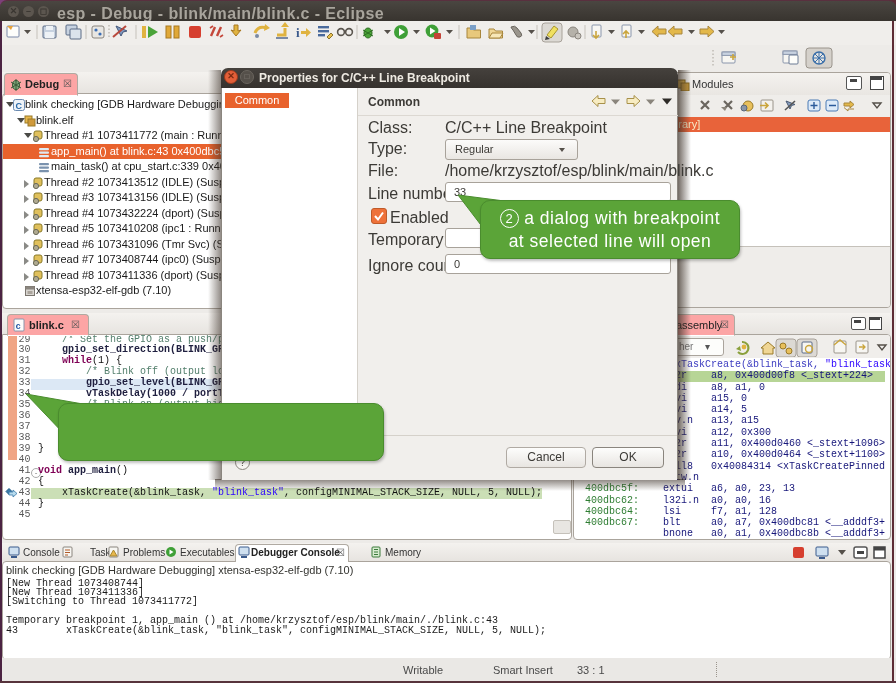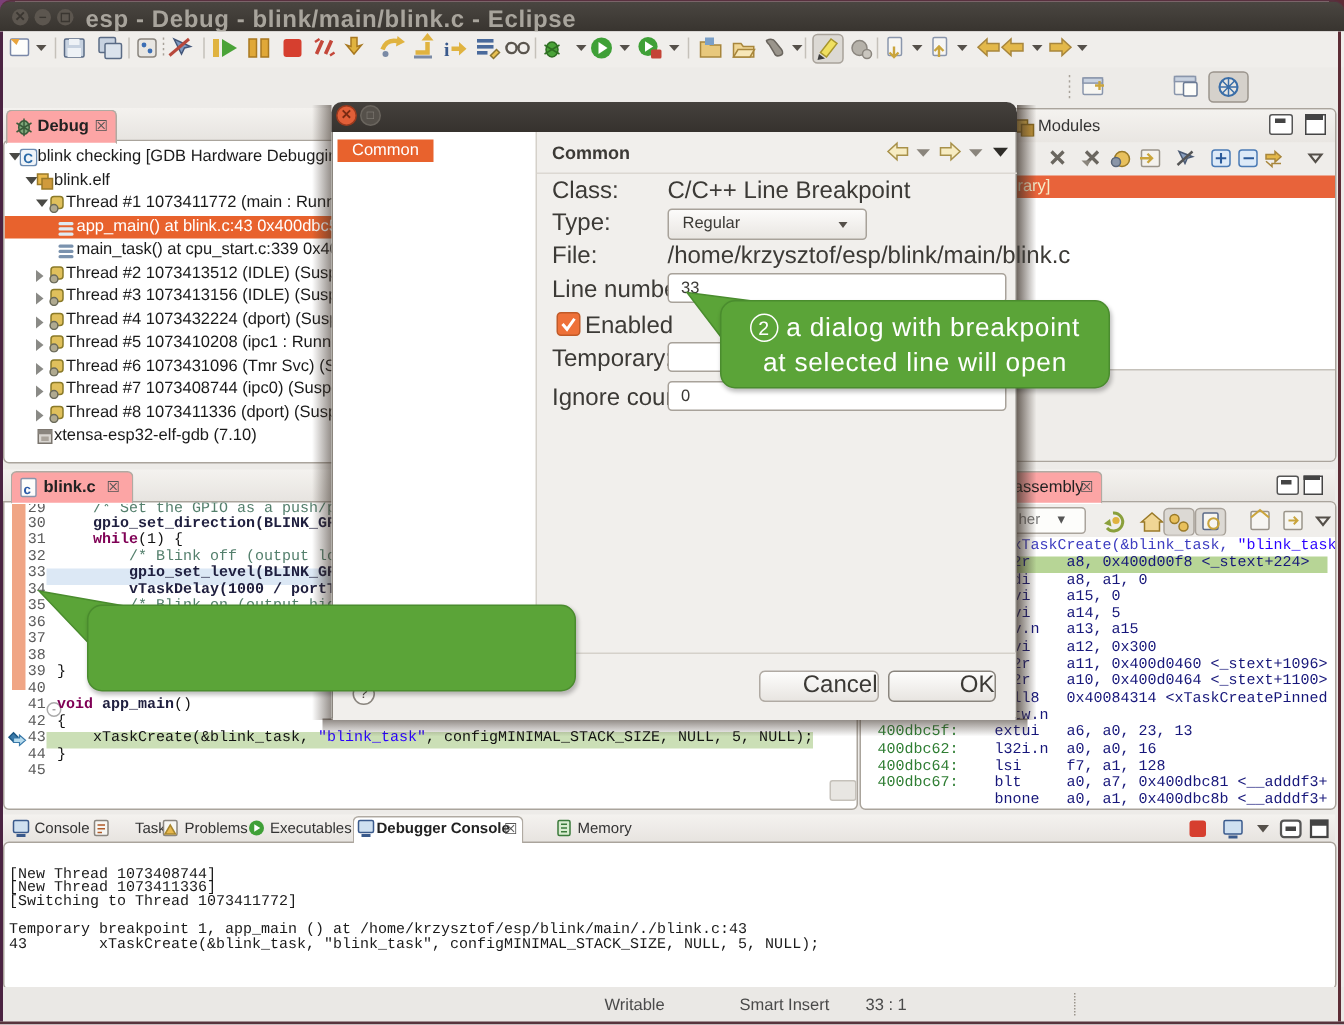--- a/index.html
+++ b/index.html
@@ -23,21 +23,21 @@
   border-right:3.5px solid transparent;border-top:4px solid #55504a}
 .cmt{color:#537f6c}
 .kw{color:#7f0055;font-weight:bold}
 .str{color:#2a00ff}
 #code b{color:#1f1f3f}
 .dgreen{color:#2e7d32}
 .lbl{font-size:16px;color:#3c3a36}
 .inp{border:1px solid #a8a29a;border-radius:3px;background:#fff;font-size:11px;color:#3c3a36;
   line-height:19px;padding-left:8px;box-sizing:border-box}
 .pbtn{height:19px;border:1px solid #b0aaa3;border-radius:4px;background:linear-gradient(#fdfdfc,#e8e5e1);
-  font-size:16px;color:#3c3a36;text-align:right;line-height:18px}
+  font-size:12px;color:#3c3a36;text-align:center;line-height:18px}
 .callout{background:#5ba438;border:1px solid #4a8c2e;border-radius:10px;color:#fff;
   font-size:17.5px;letter-spacing:.5px;text-align:center;line-height:23px;box-shadow:1px 2px 3px rgba(0,0,0,.25)}
 .cnum{display:inline-block;width:17px;height:17px;border:1.5px solid #fff;border-radius:50%;
   font-size:13px;line-height:17px;vertical-align:1px}
 .trow{position:absolute;height:15.5px;white-space:nowrap;font-size:11px;line-height:15.5px;color:#1a1a1a;width:100%}
 .texp{position:absolute;width:0;height:0;top:5px}
 .texp.open{border-left:4px solid transparent;border-right:4px solid transparent;border-top:5px solid #4a4a46}
 .texp.closed{border-top:4px solid transparent;border-bottom:4px solid transparent;border-left:5px solid #8a8a86}
 .ticon{position:absolute;top:2px}
 </style>
@@ -453,20 +453,21 @@
   <span style="position:absolute;left:12px;top:4px;font-size:11px">Disassembly</span>
   <span style="position:absolute;left:72px;top:4px;font-size:10px;color:#555">☒</span>
 </div>
 <span class="abs" style="left:851px;top:317px;width:13px;height:11px;border:1.5px solid #555;border-radius:2px;background:#fff"></span>
 <span class="abs" style="left:854px;top:320px;width:7px;height:3px;background:#444"></span>
 <span class="abs" style="left:869px;top:317px;width:11px;height:11px;border:1.5px solid #444;background:#fff"></span>
 <span class="abs" style="left:869px;top:317px;width:11px;height:3px;background:#444"></span>
 
 <div class="abs" style="left:2px;top:543px;width:888px;height:18px;background:linear-gradient(#f4f2ef,#e7e4e0)"></div>
 <div class="panel" id="consolepanel" style="left:2px;top:561px;width:887px;height:97px;overflow:hidden">
+  <div class="abs" style="left:3px;top:2px;font-size:11px;color:#33332f">blink checking [GDB Hardware Debugging] xtensa-esp32-elf-gdb (7.10)</div>
   <div class="abs mono" style="left:3px;top:16.5px;font-size:10px;line-height:9.4px;white-space:pre;color:#1a1a1a">[New Thread 1073408744]
 [New Thread 1073411336]
 [Switching to Thread 1073411772]
 
 Temporary breakpoint 1, app_main () at /home/krzysztof/esp/blink/main/./blink.c:43
 43        xTaskCreate(&amp;blink_task, "blink_task", configMINIMAL_STACK_SIZE, NULL, 5, NULL);</div>
 </div>
 
 <div class="abs" id="ctabs" style="left:2px;top:544px;width:890px;height:17px;font-size:10px;color:#333;white-space:nowrap">
   <svg class="abs" style="left:6px;top:2px" width="12" height="12">
@@ -527,20 +528,21 @@
 <div class="abs" id="dialog" style="left:221px;top:67.5px;width:457px;height:411.5px;border-radius:7px 7px 0 0;
      ">
   <div class="abs" style="left:457px;top:2px;width:13px;height:410px;background:linear-gradient(90deg,rgba(58,47,38,.72),rgba(58,47,38,0))"></div>
   <div class="abs" style="left:-13px;top:2px;width:13px;height:410px;background:linear-gradient(270deg,rgba(58,47,38,.55),rgba(58,47,38,0))"></div>
   <div class="abs" style="left:-6px;top:411.5px;width:470px;height:12px;background:linear-gradient(rgba(58,47,38,.6),rgba(58,47,38,0))"></div>
   <div class="abs" style="left:0;top:0;width:457px;height:20px;background:linear-gradient(#45413d,#36322e);border-radius:7px 7px 0 0">
     <span class="abs" style="left:3px;top:2.5px;width:12px;height:12px;border-radius:50%;background:#e25f38;border:1px solid #9a3a1e;
       color:#7a2a12;font-size:9px;line-height:11px;text-align:center;font-weight:bold">✕</span>
     <span class="abs" style="left:19px;top:2.5px;width:12px;height:12px;border-radius:50%;background:#55504a;border:1px solid #6a655e;
       color:#8a857e;font-size:8px;line-height:12px;text-align:center">□</span>
+    <span class="abs" style="left:38px;top:3px;font-size:12px;font-weight:bold;color:#eeeae2">Properties for C/C++ Line Breakpoint</span>
   </div>
   <div class="abs" style="left:0;top:20px;width:457px;height:391.5px;background:#f1efec;border:1px solid #8a857e;border-top:none;box-sizing:border-box">
 
     <div class="abs" style="left:0;top:0;width:135px;height:347px;background:#fff;border-right:1px solid #d5d1ca"></div>
     <div class="abs" style="left:3px;top:5.5px;width:64px;height:15px;background:#e8622d;color:#fff;font-size:11px;line-height:15px;text-align:center">Common</div>
 
     <span class="abs" style="left:146px;top:7px;font-size:12px;font-weight:bold;color:#3c3a36">Common</span>
     <svg class="abs" style="left:368px;top:6px" width="90" height="14">
       <path d="M15 4.5 l-7 0 l0 -3 l-6 5.5 l6 5.5 l0 -3 l7 0 z" fill="#f7ecc2" stroke="#a8914a"></path>
       <path d="M21 5.5 l9 0 l-4.5 5 z" fill="#8a857c"></path>

